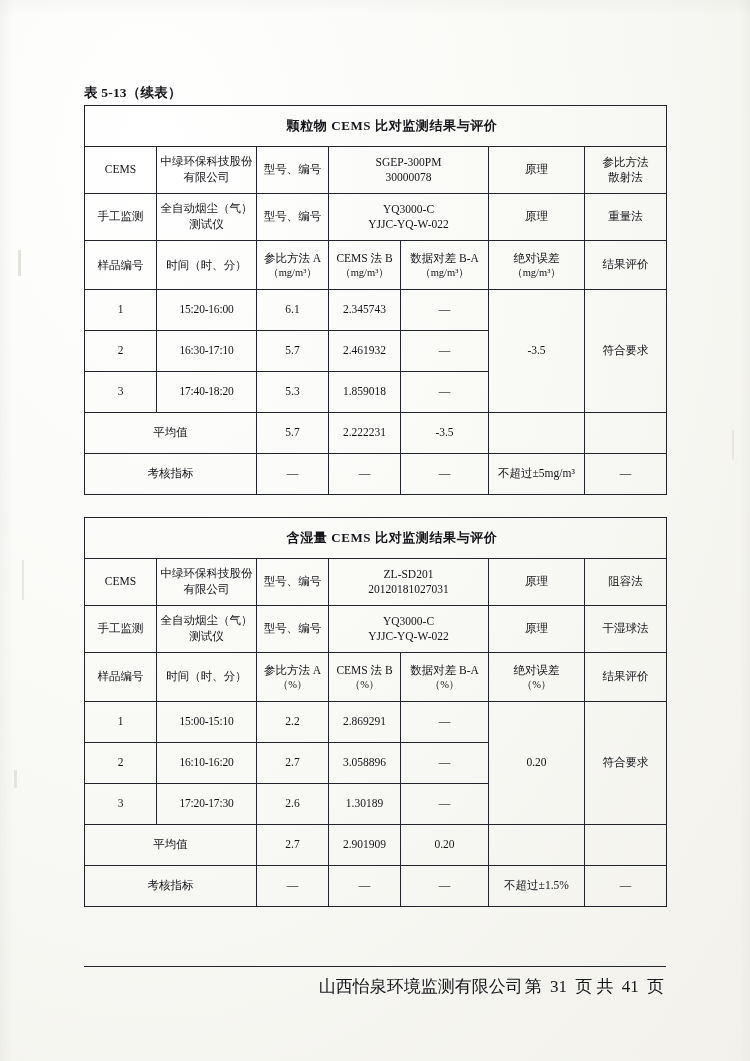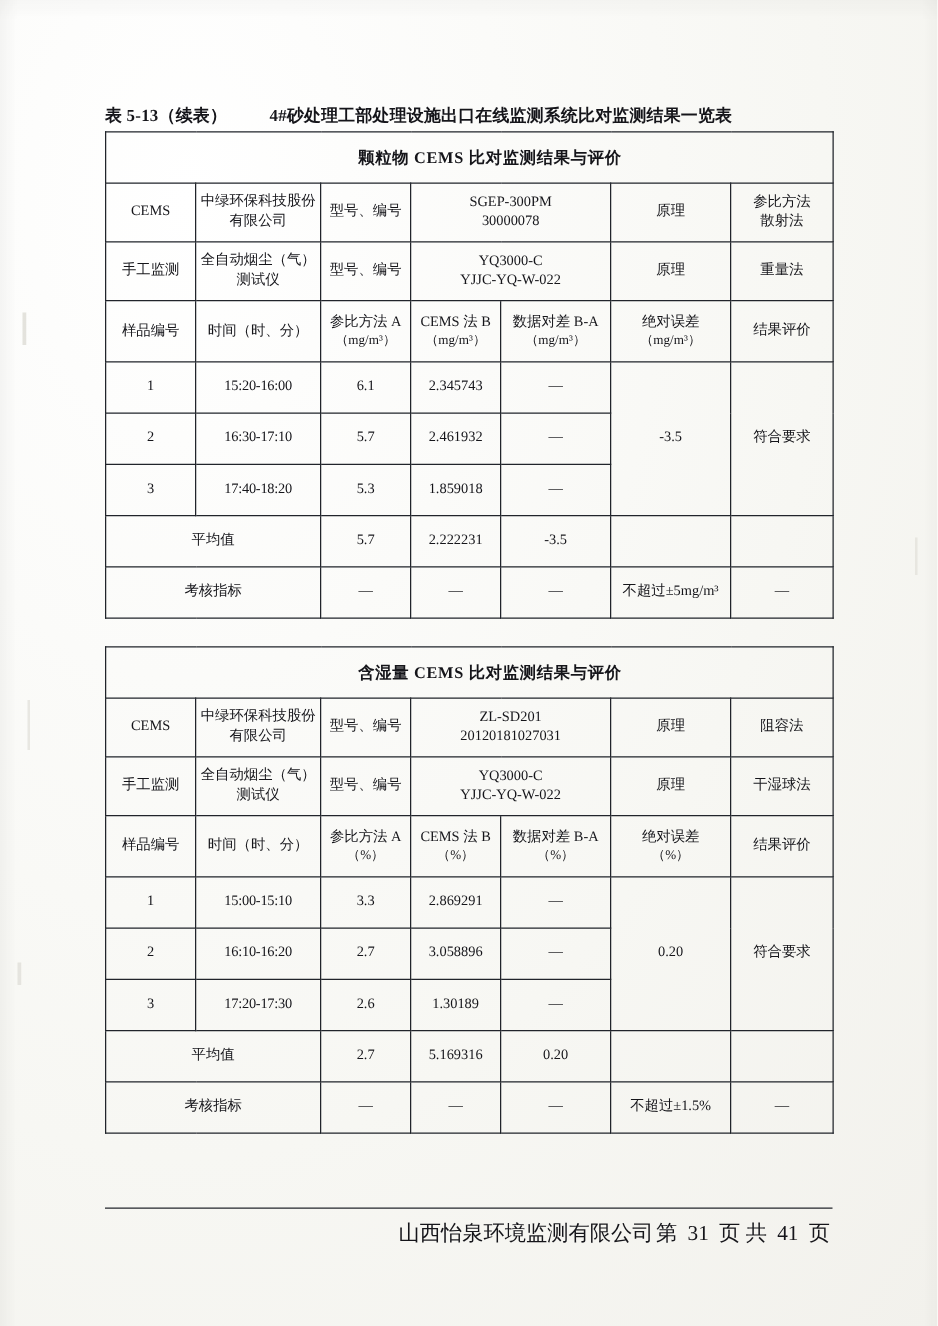--- a/index.html
+++ b/index.html
@@ -122,21 +122,20 @@
 
 <div class="page">
   <div class="scan-noise"></div>
   <div class="edge-mark m1"></div>
   <div class="edge-mark m2"></div>
   <div class="edge-mark m3"></div>
   <div class="edge-mark m4"></div>
 
   <div class="title-row">
     <span class="tbl-no">表 5-13（续表）</span>
-    <span>4#砂处理工部处理设施出口在线监测系统比对监测结果一览表</span>
   </div>
 
   <table class="doc-table">
     <colgroup>
       <col style="width:72px">
       <col style="width:100px">
       <col style="width:72px">
       <col style="width:72px">
       <col style="width:88px">
       <col style="width:96px">
@@ -293,21 +292,21 @@
         <td>
           <span class="two-line">绝对误差</span>
           <span class="two-line small">（%）</span>
         </td>
         <td>结果评价</td>
       </tr>
 
       <tr class="row-mid">
         <td>1</td>
         <td class="mono">15:00-15:10</td>
-        <td>3.3</td>
+        <td>2.2</td>
         <td>2.869291</td>
         <td class="dash">—</td>
         <td rowspan="3">0.20</td>
         <td rowspan="3">符合要求</td>
       </tr>
       <tr class="row-mid">
         <td>2</td>
         <td class="mono">16:10-16:20</td>
         <td>2.7</td>
         <td>3.058896</td>
@@ -317,21 +316,21 @@
         <td>3</td>
         <td class="mono">17:20-17:30</td>
         <td>2.6</td>
         <td>1.30189</td>
         <td class="dash">—</td>
       </tr>
 
       <tr class="row-mid">
         <td colspan="2">平均值</td>
         <td>2.7</td>
-        <td>5.169316</td>
+        <td>2.901909</td>
         <td>0.20</td>
         <td></td>
         <td></td>
       </tr>
 
       <tr class="row-mid">
         <td colspan="2">考核指标</td>
         <td class="dash">—</td>
         <td class="dash">—</td>
         <td class="dash">—</td>

